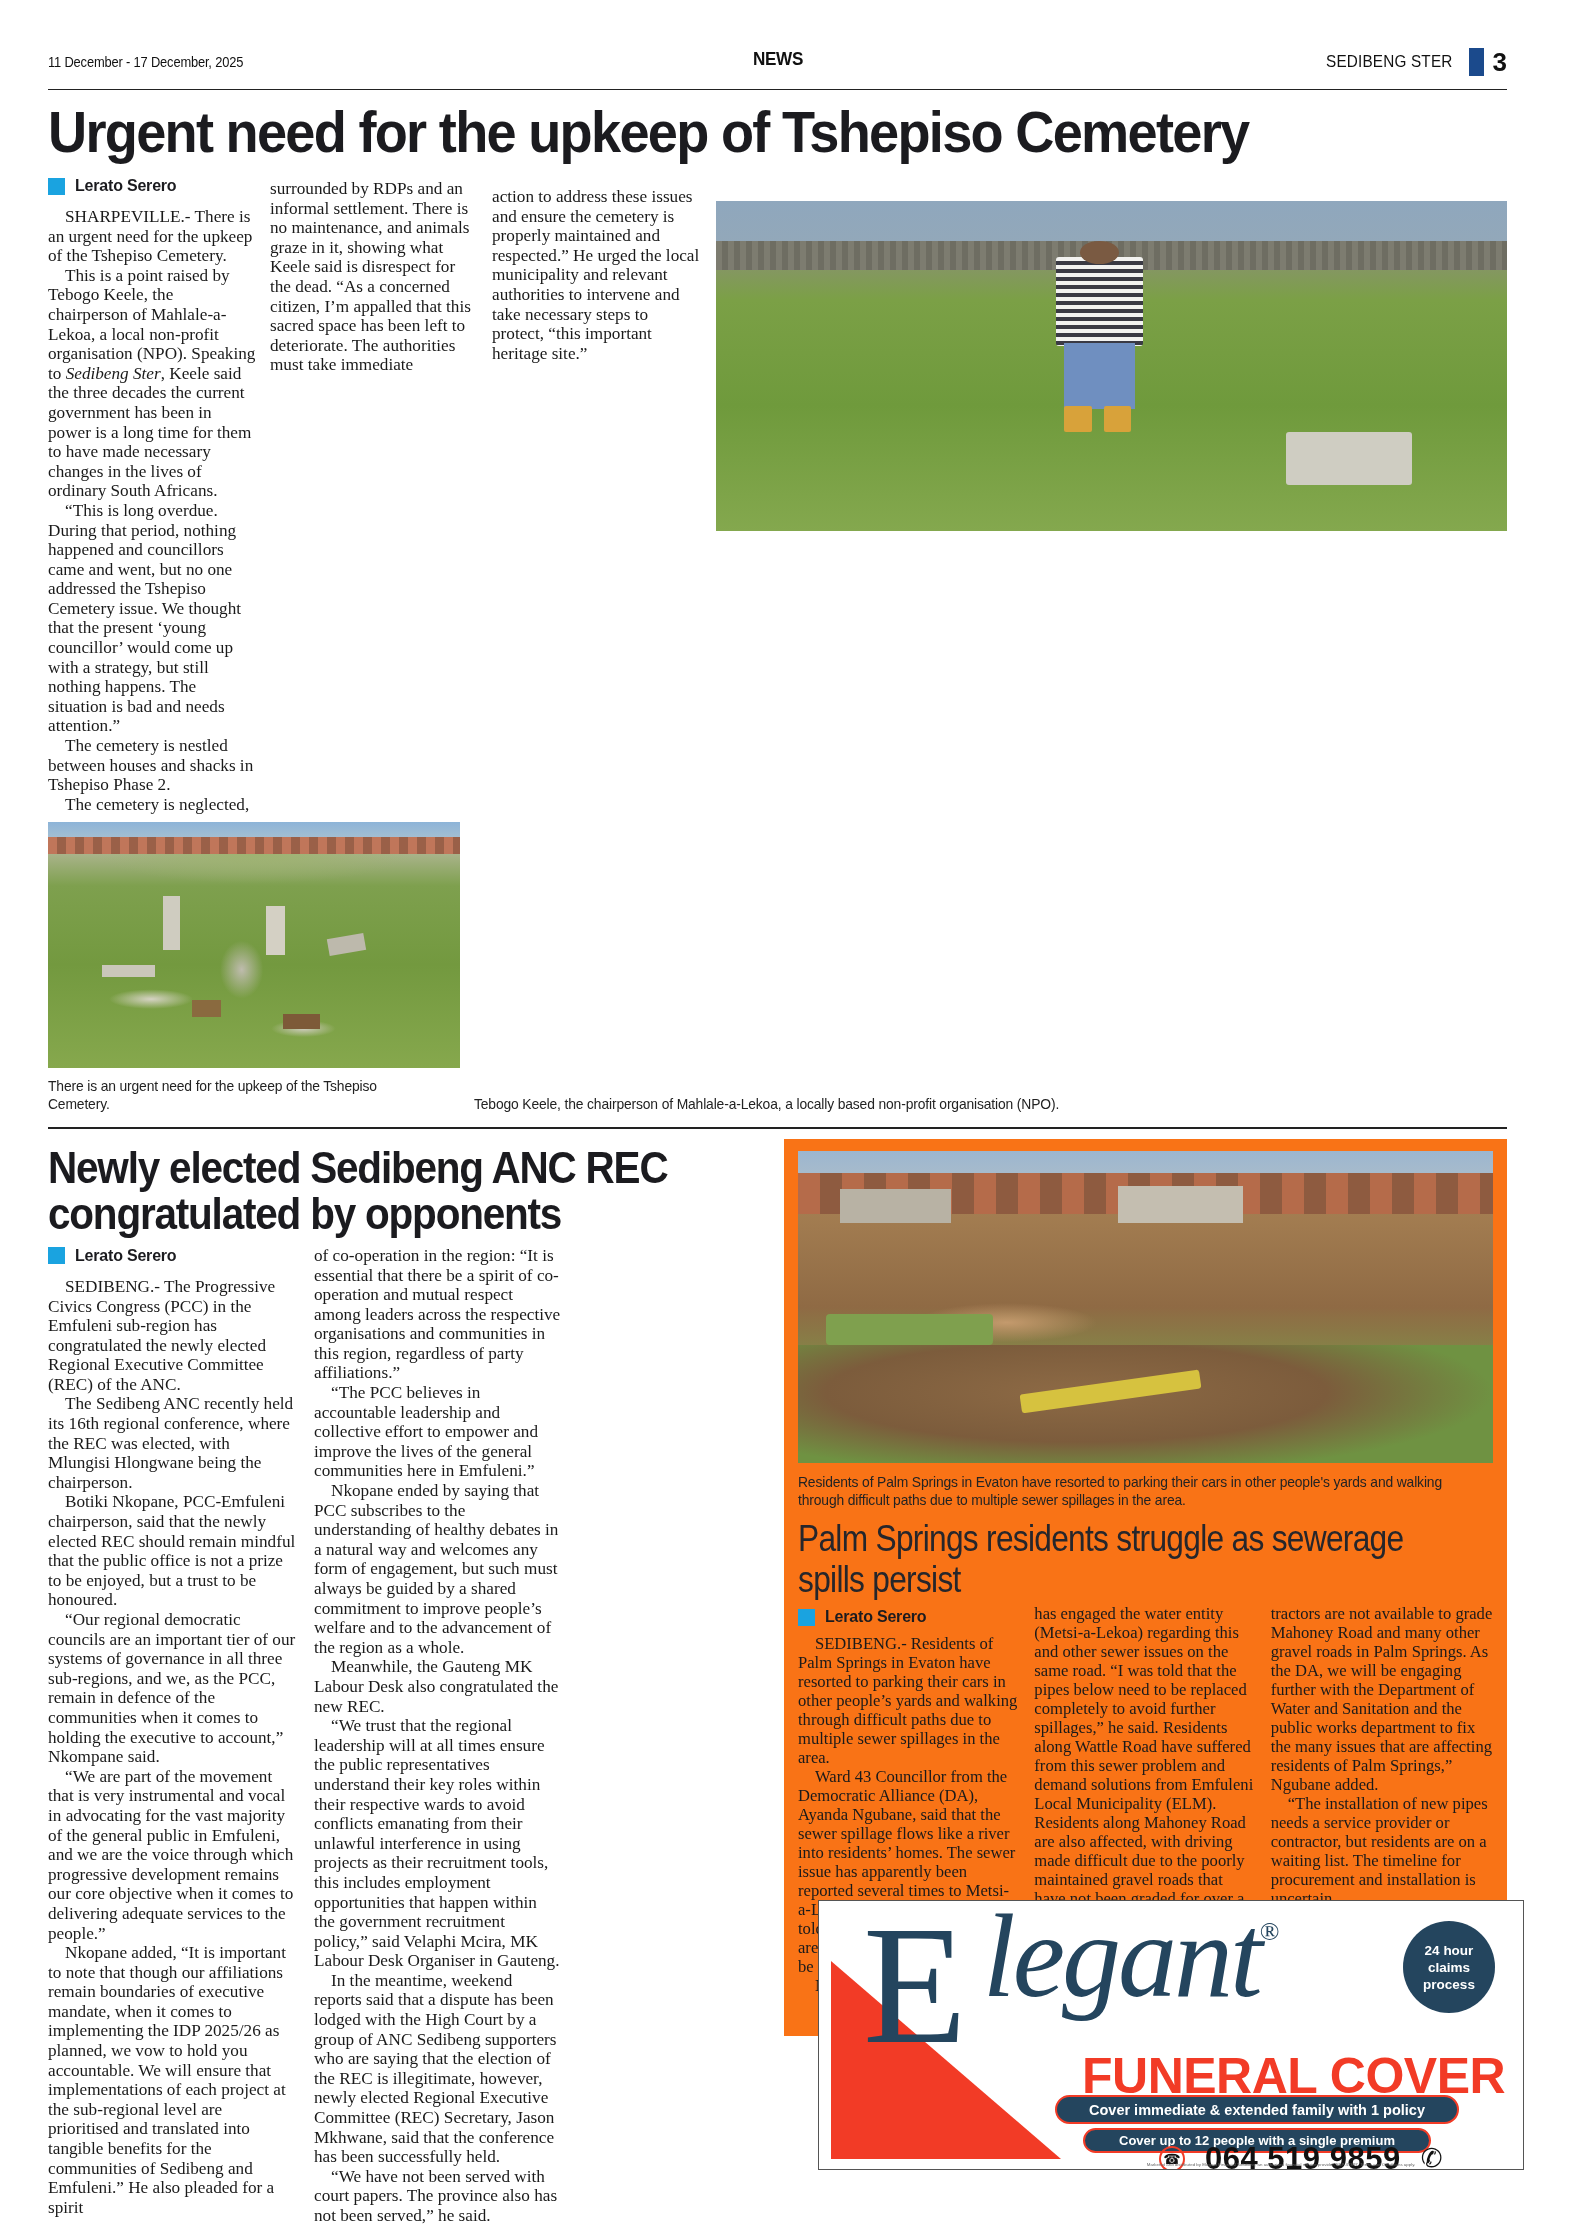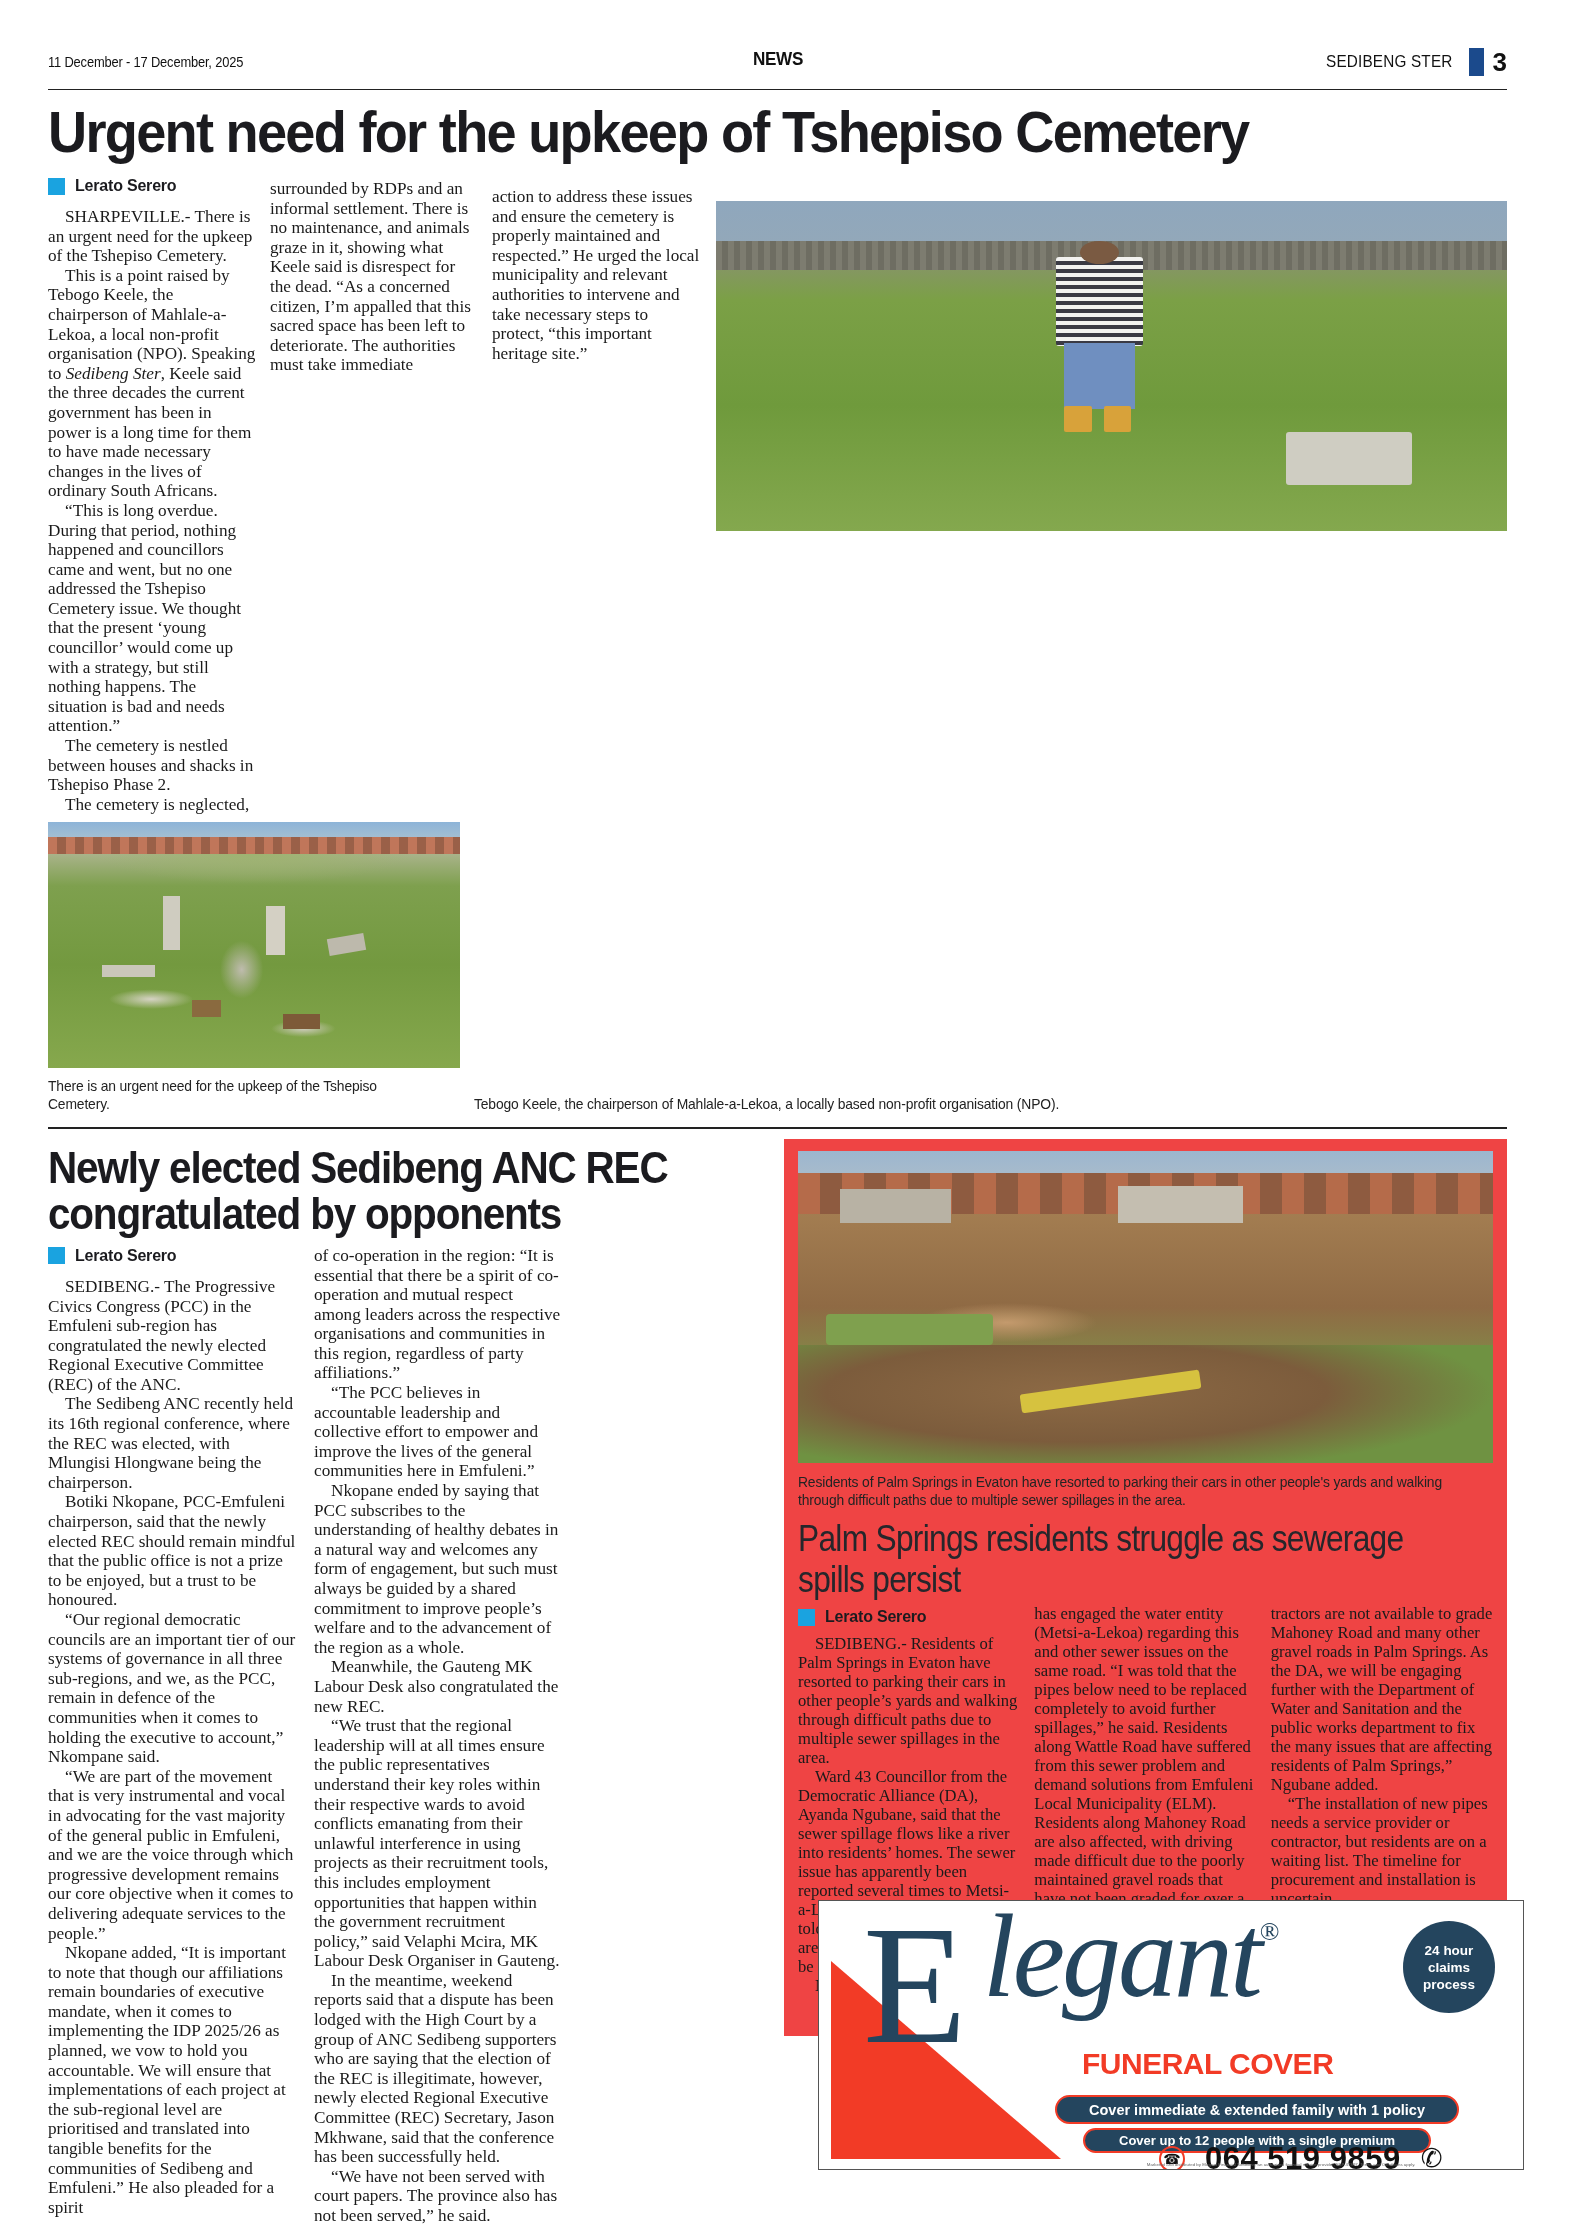--- a/index.html
+++ b/index.html
@@ -81,21 +81,21 @@
   .a1-c3 { position:relative; }
   .a1-photos { display:grid; grid-template-columns:412px 1fr; gap:0 14px;
                margin-top:8px; }
 
   
   .hr-thick { border:0; border-top:2.2px solid #222; }
 
   
   .a2 { display:grid; grid-template-columns:718px 1fr; gap:0 18px; margin-top:10px; }
   .a2-left-cols { display:grid; grid-template-columns:248px 248px; gap:0 18px; }
-  .gray-panel { background:#ef4444; }
+  .gray-panel { background:#f97316; }
 
   
   .ps-cols { display:grid; grid-template-columns:1fr 1fr 1fr; gap:0 14px; }
 
   
   .ad { border:1.2px solid #555; background:#fff; position:relative;
         overflow:hidden; }
   .ad-logo { font-family:"Liberation Serif", serif; color:#24455e;
              line-height:0.85; }
   .badge24 { position:absolute; border-radius:50%; background:#24455e;
@@ -294,21 +294,21 @@
     </svg>
 
     <div class="ad-logo" style="position:absolute; left:44px; top:6px;">
       <span style="font-size:170px; letter-spacing:-8px; font-weight:normal; vertical-align:-46px;">E</span><span style="font-size:118px; font-style:italic; letter-spacing:-3px;margin-left:24px;">legant</span><span style="font-size:26px; vertical-align:56px;">®</span>
     </div>
 
     <div class="badge24" style="right:28px; top:20px; width:92px; height:92px; font-size:13.5px; line-height:17px;">
       <span>24 hour claims process</span>
     </div>
 
-    <div class="funeral" style="position:absolute; left:263px; top:146px; font-size:30px;">FUNERAL COVER</div>
+    <div class="funeral" style="position:absolute; left:263px; top:146px; font-size:50px;">FUNERAL COVER</div>
 
     <div class="pill" style="position:absolute; left:236px; top:194px; width:404px; height:29px; font-size:14.5px;">Cover immediate &amp; extended family with 1 policy</div>
     <div class="pill" style="position:absolute; left:264px; top:227px; width:348px; height:25px; font-size:13px;">Cover up to 12 people with a single premium</div>
 
     <div style="position:absolute; left:340px; top:240px; display:flex; align-items:center; gap:20px;">
       <span style="width:26px;height:26px;border:2px solid #f23b26;border-radius:50%;display:flex;align-items:center;justify-content:center;font-size:14px;color:#111;">☎</span>
       <span class="phone-num">064 519 9859</span>
       <span style="font-size:26px;color:#111;line-height:1;">✆</span>
     </div>
 

